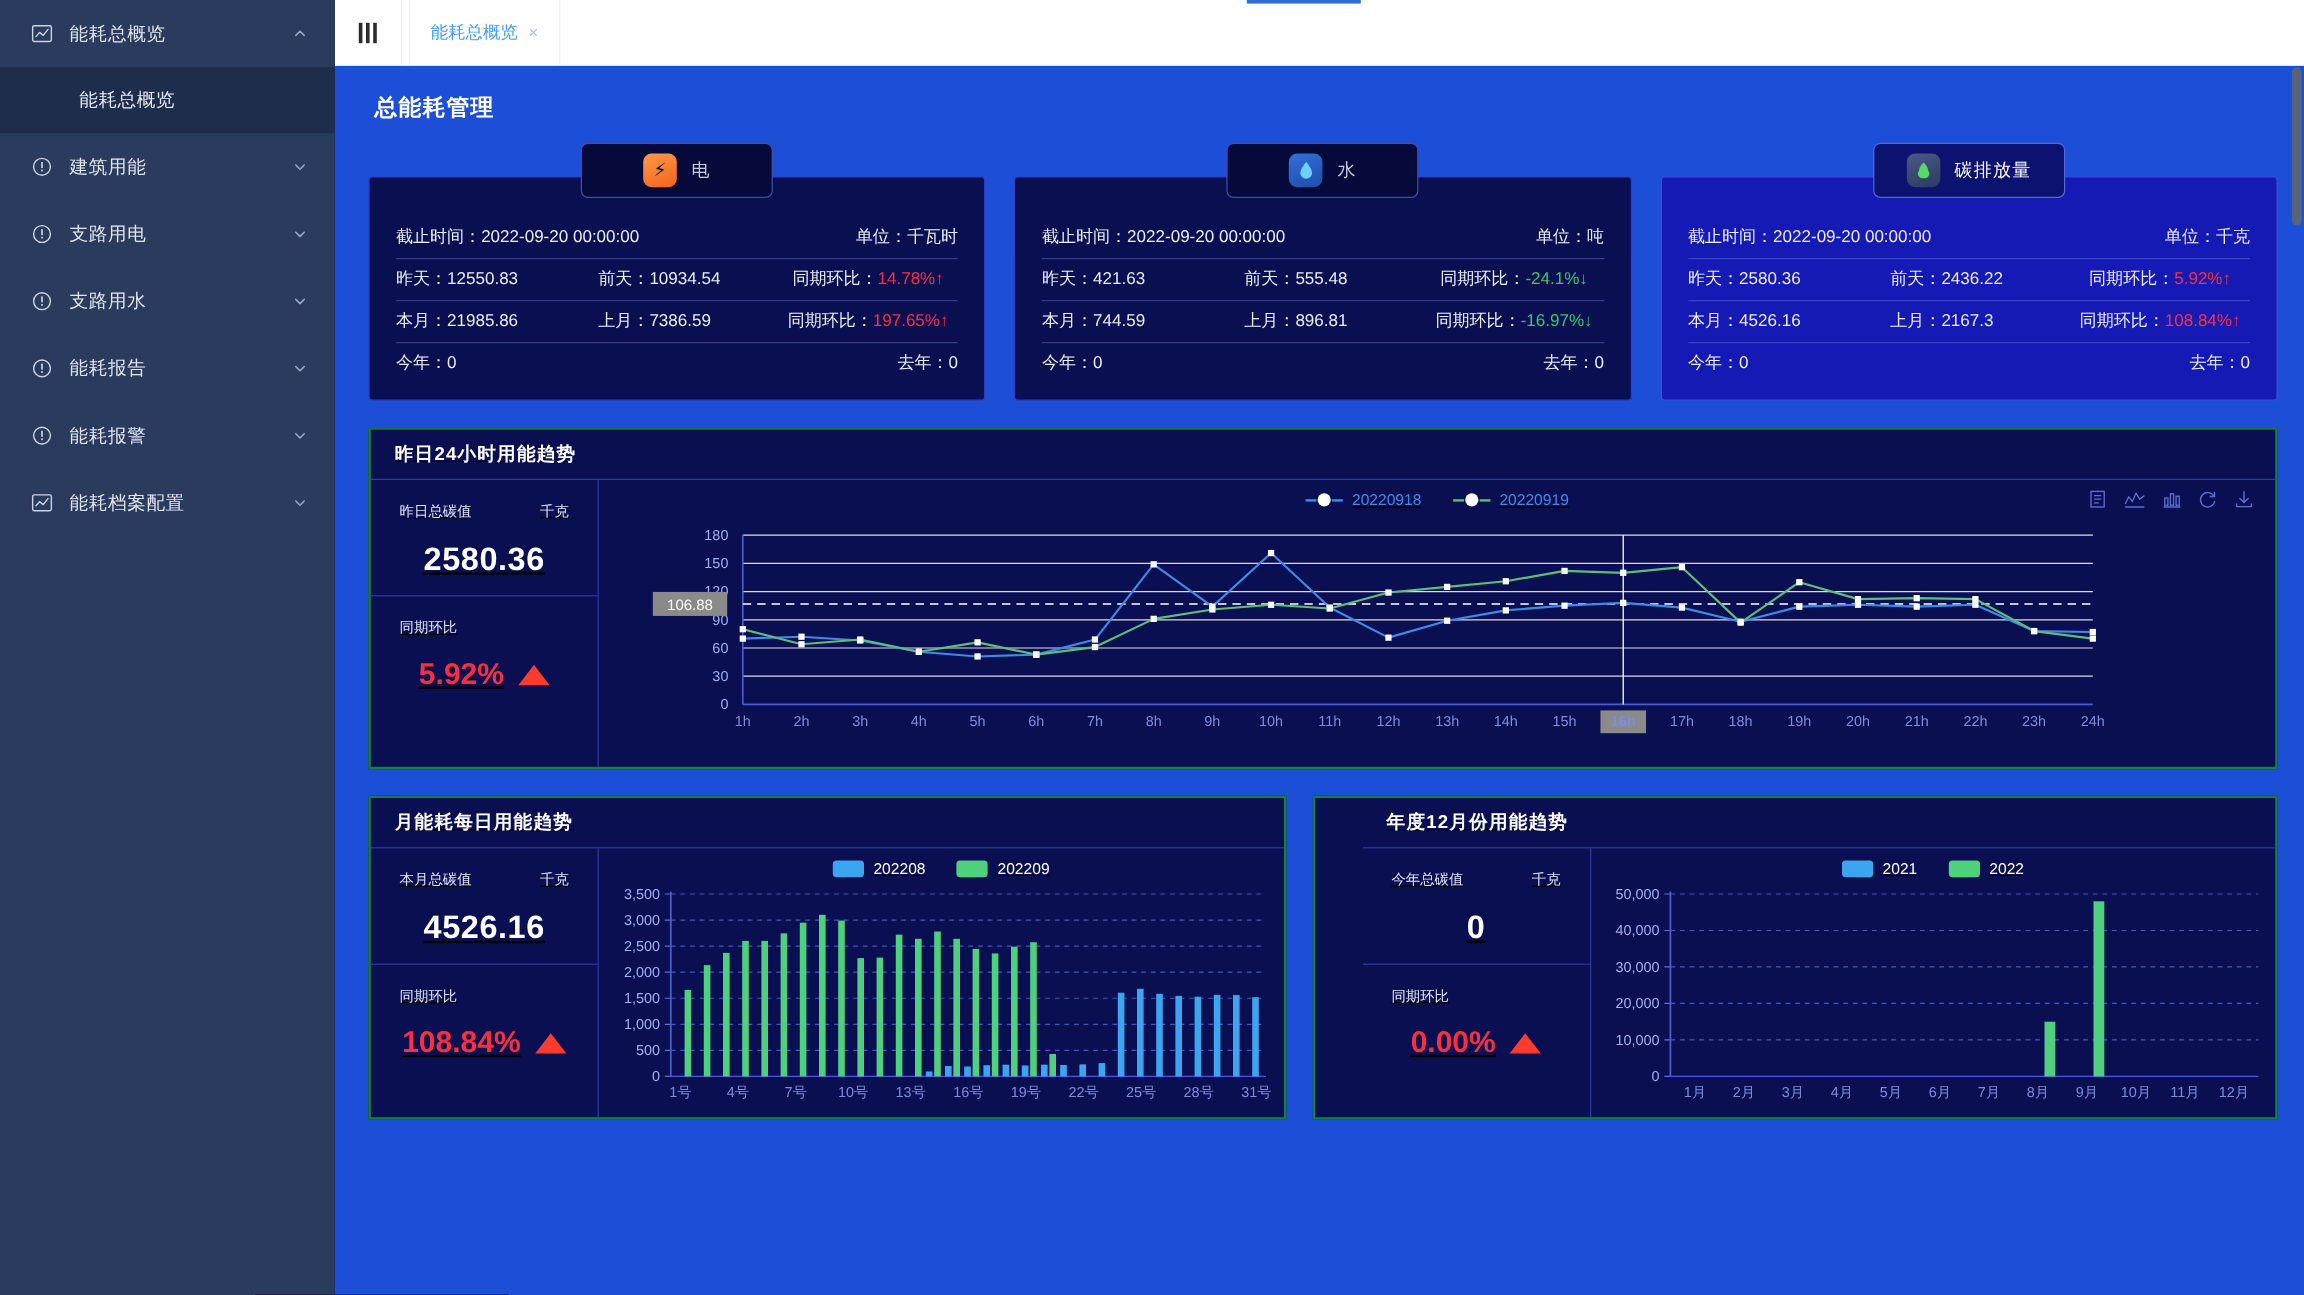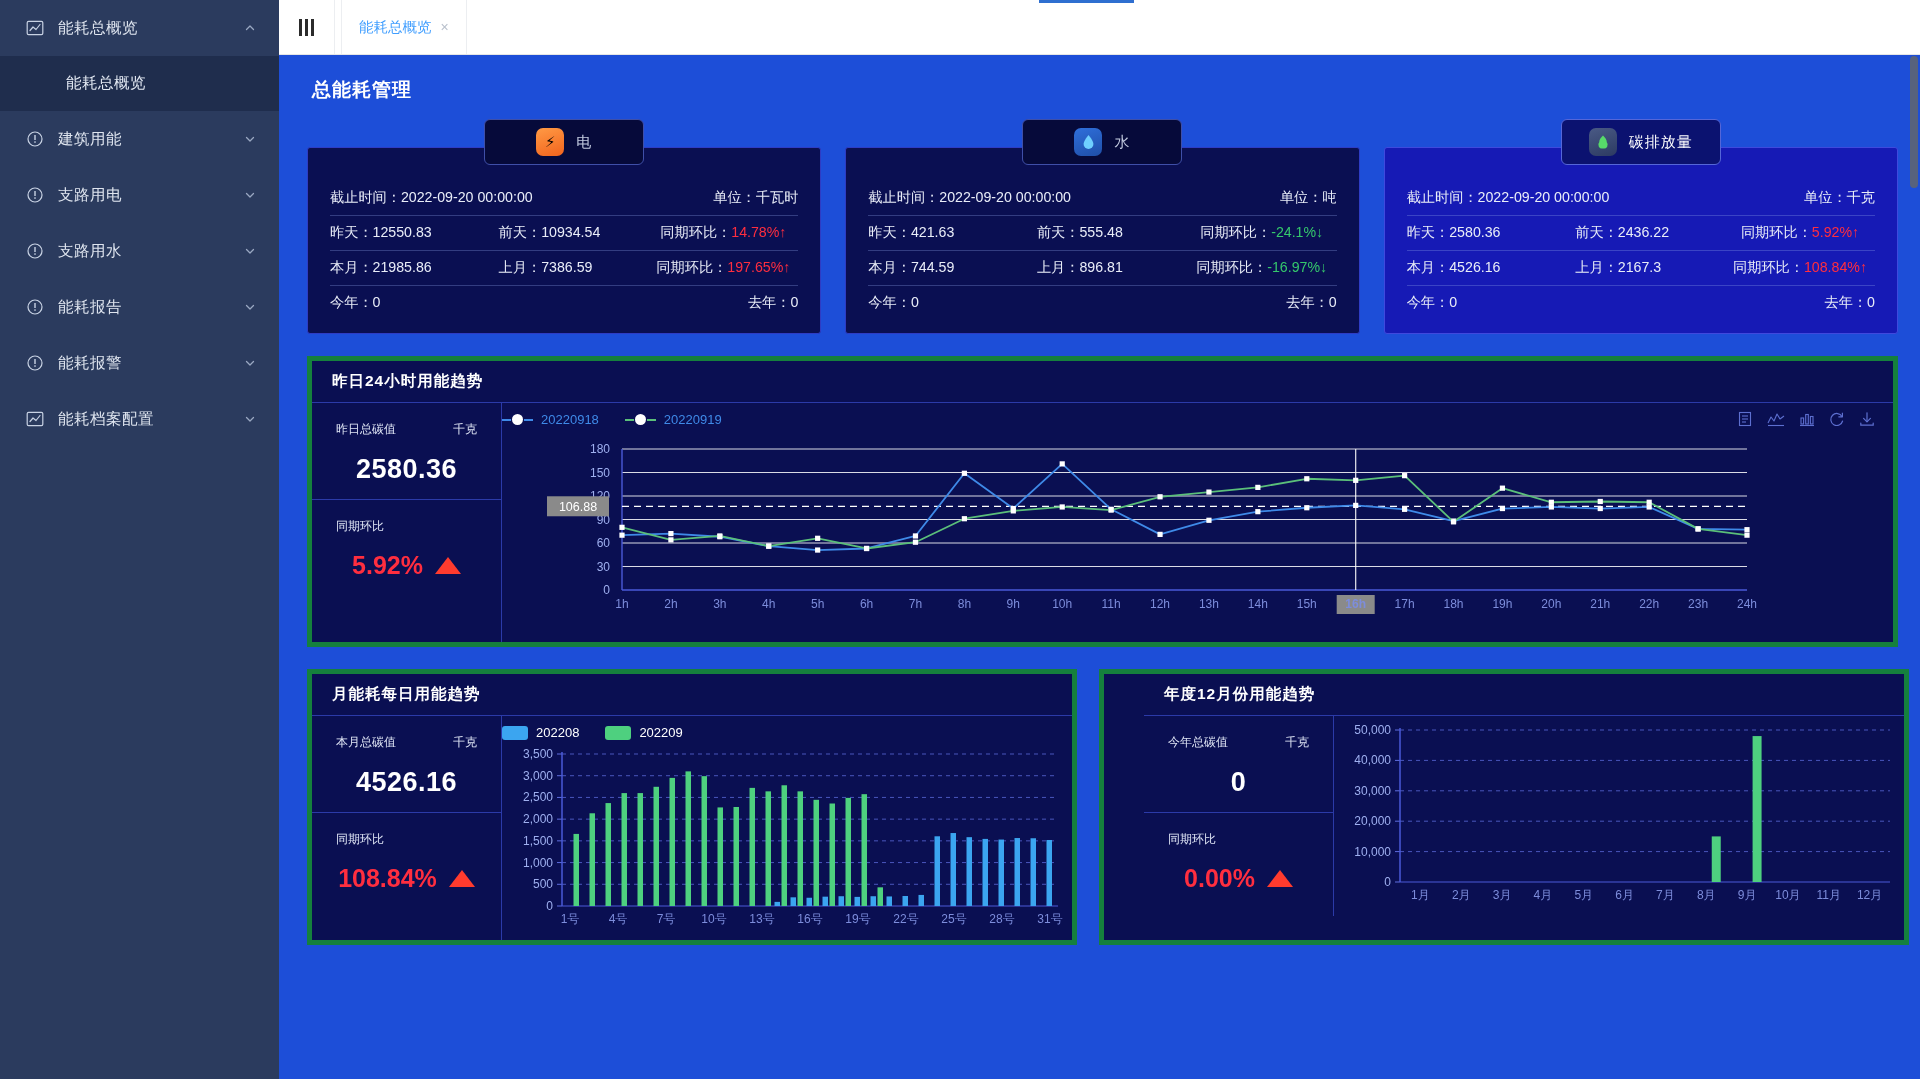--- a/index.html
+++ b/index.html
@@ -113,21 +113,21 @@
   .card-row .c1 { flex: 0 0 36%; }
   .card-row .c2 { flex: 0 0 32%; }
   .card-row .c3 { flex: 1 1 auto; text-align: center; }
   .row-head { justify-content: space-between; }
   .row-foot { justify-content: space-between; }
   .pct-up { color: #ff2e3f; }
   .pct-down { color: #35c86c; }
 
   
   .panel {
-    margin-top: 22px; background: #0a0f52; border: 5px solid #15803d;
+    margin-top: 22px; background: #0a0f52; border: 2px solid #15803d; text-decoration: underline;
   }
   .panel-head {
     height: 42px; display: flex; align-items: center; padding-left: 20px;
     color: #ffffff; font-size: 15.5px; font-weight: bold; letter-spacing: 1px;
     border-bottom: 1px solid #2b3aa8;
   }
   .panel-inner { display: flex; }
   .stat-col {
     flex: 0 0 190px; border-right: 1px solid #2b3aa8;
   }
@@ -143,21 +143,21 @@
     margin-top: 16px;
   }
   .stat-pct .num { color: #ff2e3f; font-size: 25px; font-weight: bold; }
   .tri-up {
     width: 0; height: 0; border-left: 13px solid transparent;
     border-right: 13px solid transparent; border-bottom: 17px solid #ff3b2e;
   }
   .chart-col { flex: 1 1 auto; position: relative; min-width: 0; }
 
   .chart-legend {
-    display: flex; align-items: center; gap: 26px;
+    display: flex; align-items: center; justify-content: center; gap: 26px;
     padding-top: 9px; position: relative; z-index: 2;
   }
   .lg { display: flex; align-items: center; gap: 8px; }
   .lg-text { font-size: 13px; }
   .lg-line { display: flex; align-items: center; }
   .lg-line i { display: inline-block; width: 9px; height: 2px; }
   .lg-line b {
     display: inline-block; width: 11px; height: 11px; border-radius: 50%;
     background: #ffffff; margin: 0 1px;
   }
@@ -720,20 +720,30 @@
                 <div class="stat-head">
                   <span>同期环比</span>
                 </div>
                 <div class="stat-pct">
                   <span class="num">0.00%</span>
                   <span class="tri-up"></span>
                 </div>
               </div>
             </div>
             <div class="chart-col">
+              <div class="chart-legend">
+                <span class="lg">
+                  <span class="lg-rect" style="background:#3ba5f0"></span>
+                  <span class="lg-text" style="color:#ffffff">2021</span>
+                </span>
+                <span class="lg">
+                  <span class="lg-rect" style="background:#4ed07f"></span>
+                  <span class="lg-text" style="color:#ffffff">2022</span>
+                </span>
+              </div>
               <svg class="plot" id="svg-year" width="570" height="200">
                   <line x1="61" y1="166" x2="66" y2="166" stroke="#5f6ee0" stroke-width="1"></line>
                   <text x="57" y="170" text-anchor="end" class="axis-t-lite">0</text>
                   <line x1="66" y1="135.6" x2="556" y2="135.6" stroke="#5f6ee0" stroke-width="1" stroke-dasharray="4,4" opacity="0.75"></line>
                   <line x1="61" y1="135.6" x2="66" y2="135.6" stroke="#5f6ee0" stroke-width="1"></line>
                   <text x="57" y="139.6" text-anchor="end" class="axis-t-lite">10,000</text>
                   <line x1="66" y1="105.19999999999999" x2="556" y2="105.19999999999999" stroke="#5f6ee0" stroke-width="1" stroke-dasharray="4,4" opacity="0.75"></line>
                   <line x1="61" y1="105.19999999999999" x2="66" y2="105.19999999999999" stroke="#5f6ee0" stroke-width="1"></line>
                   <text x="57" y="109.19999999999999" text-anchor="end" class="axis-t-lite">20,000</text>
                   <line x1="66" y1="74.8" x2="556" y2="74.8" stroke="#5f6ee0" stroke-width="1" stroke-dasharray="4,4" opacity="0.75"></line>

